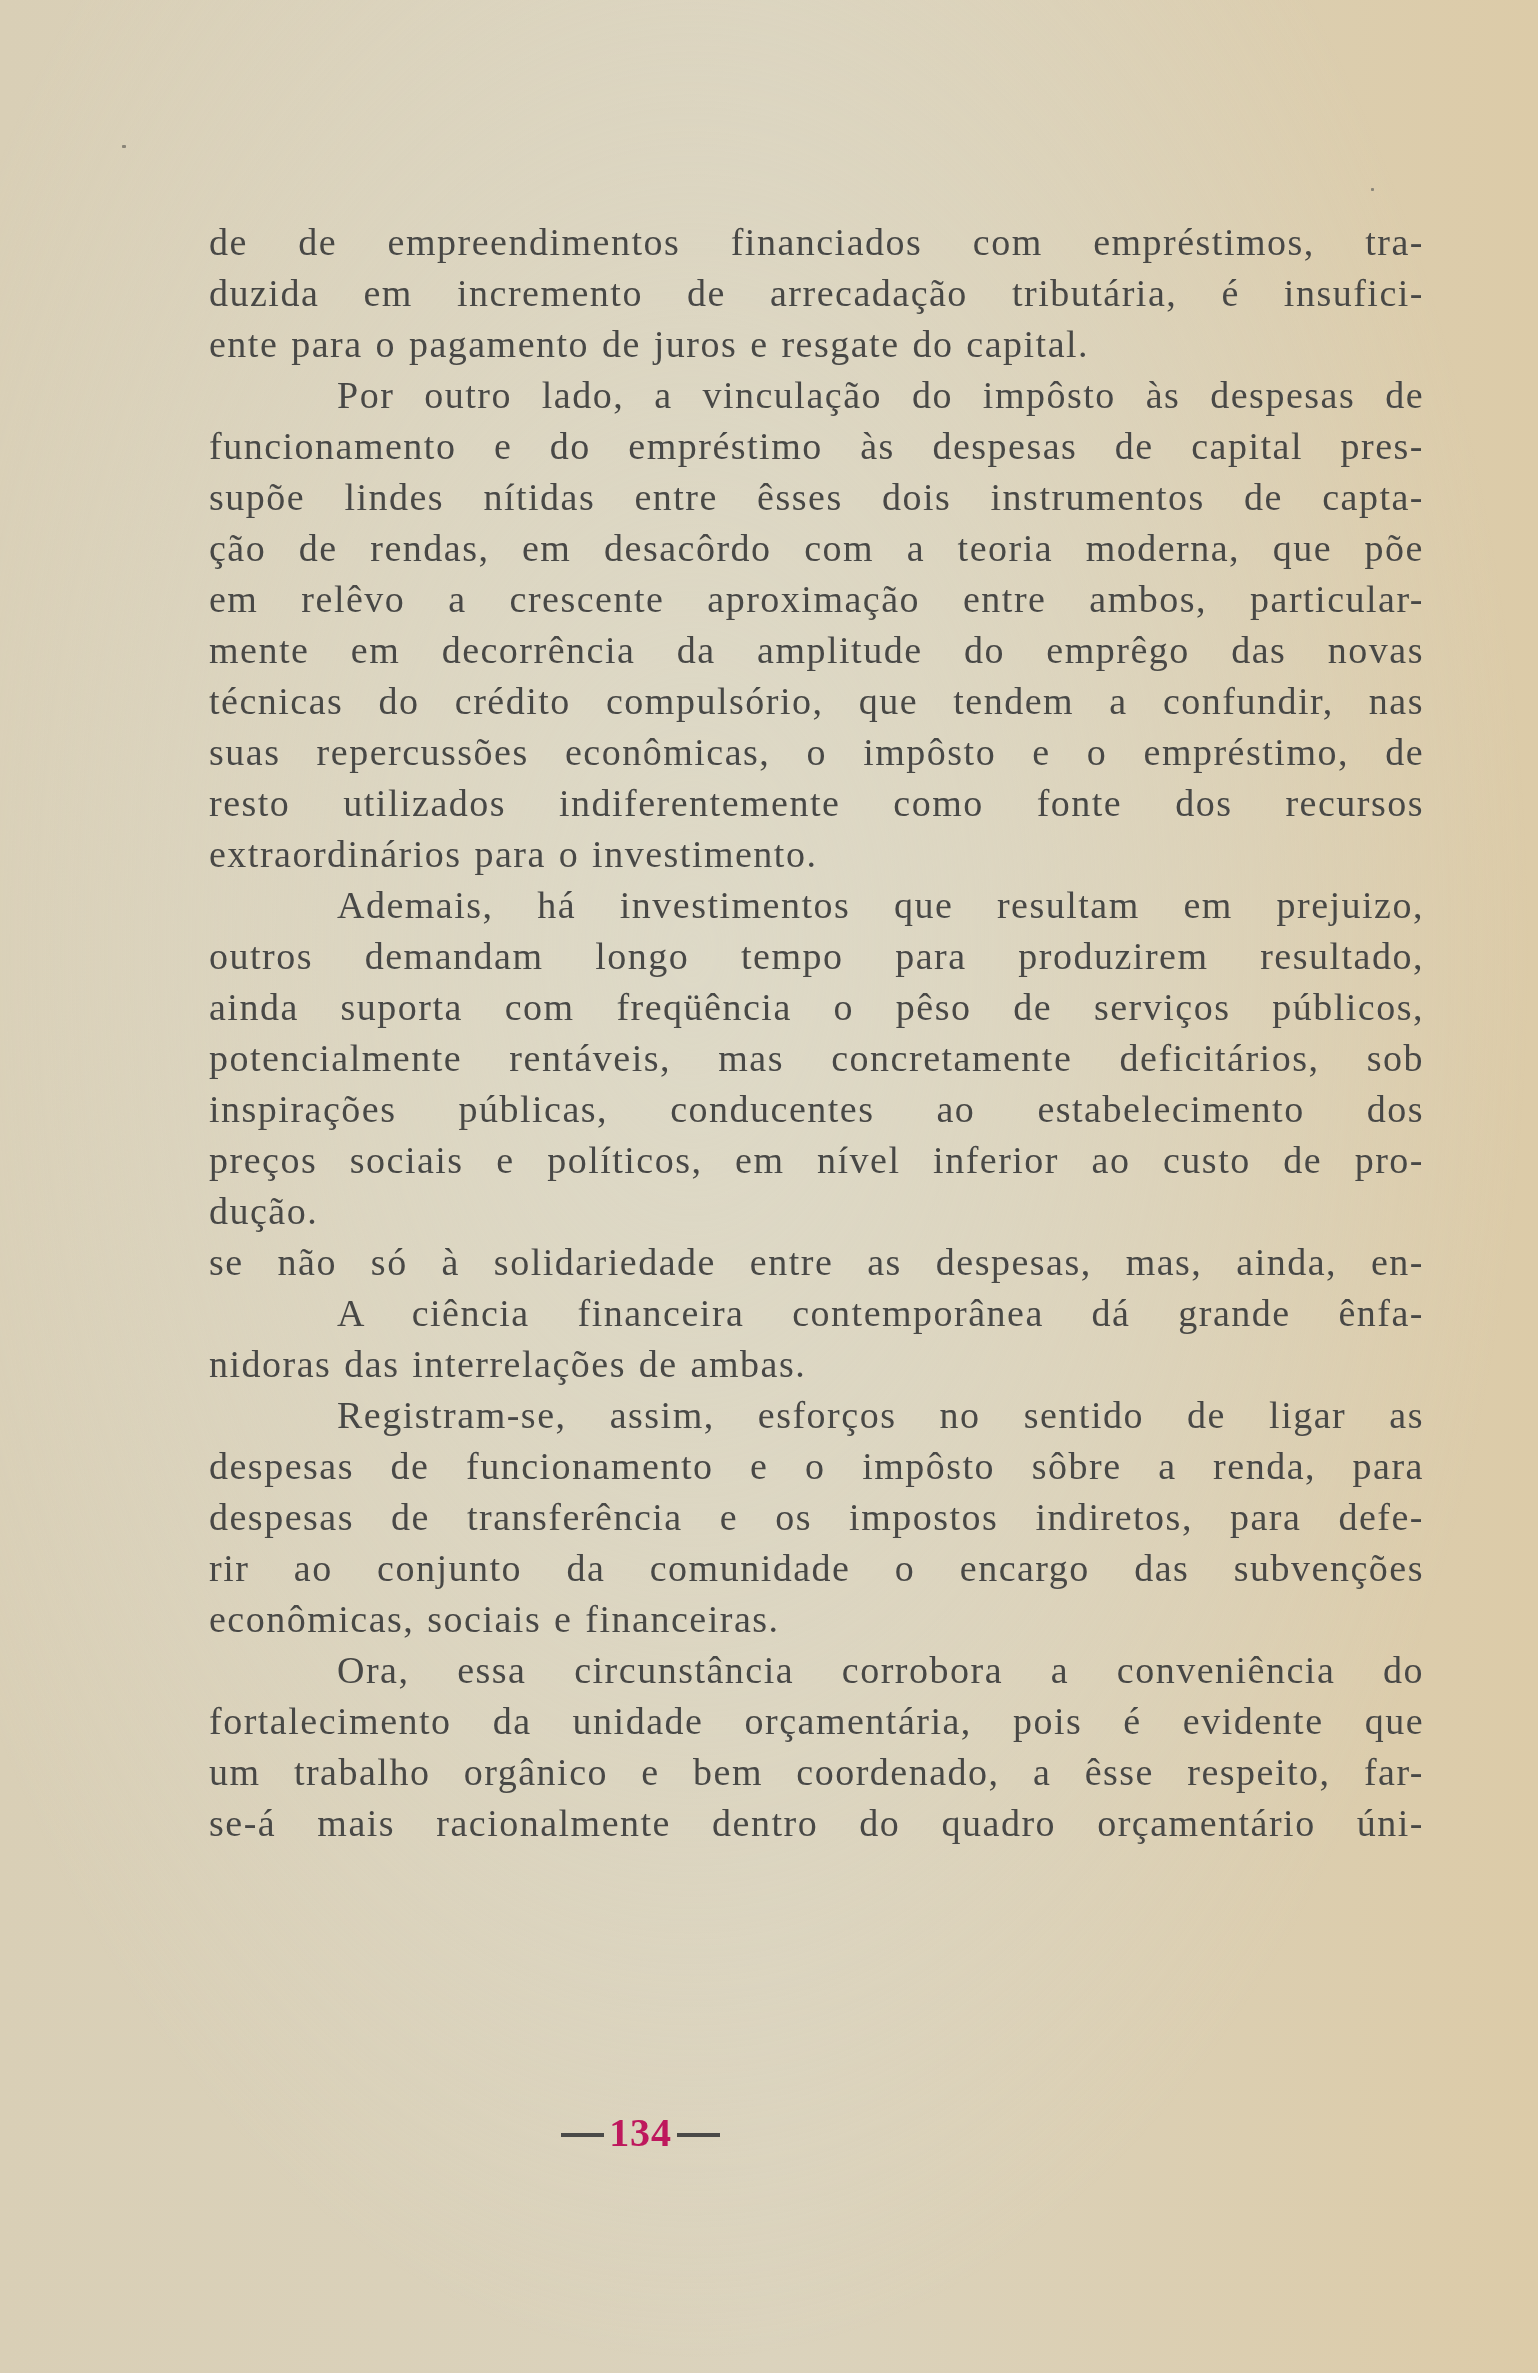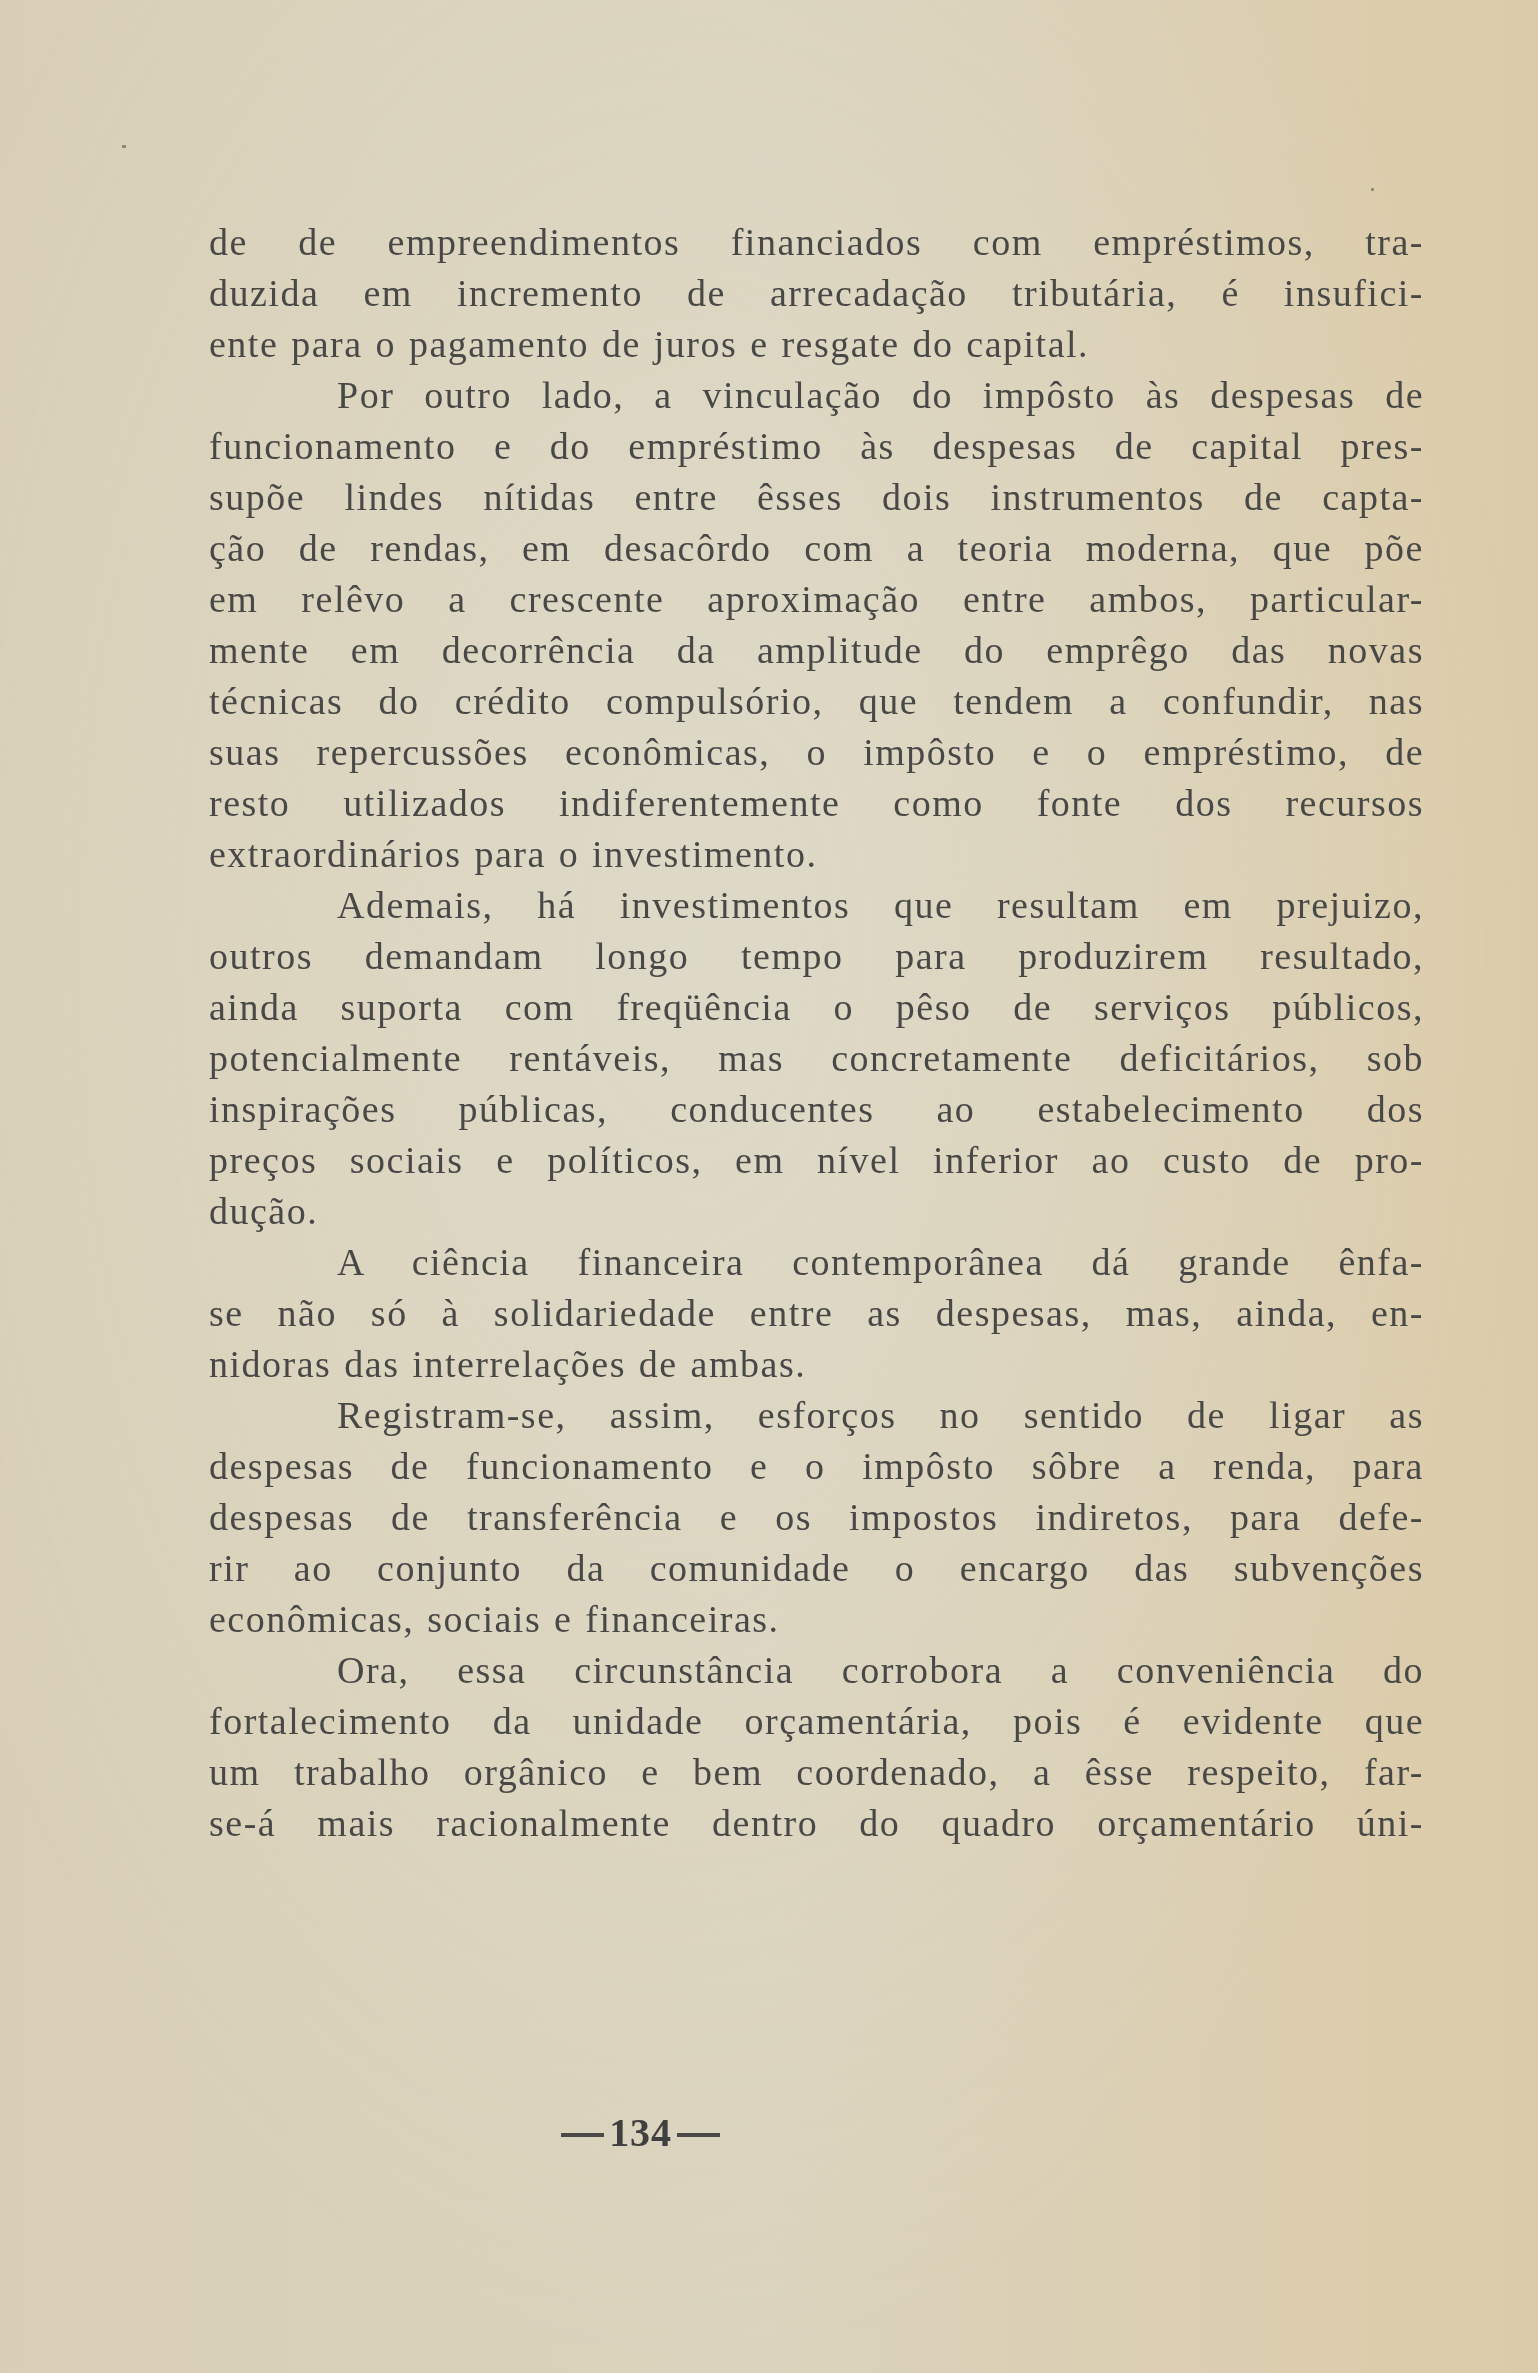--- a/index.html
+++ b/index.html
@@ -53,21 +53,21 @@
   }
   .page-number {
     position: absolute;
     left: 0;
     width: 1225px;
     top: 2109px;
     text-align: center;
     font-size: 40px;
     line-height: 47px;
     font-weight: bold;
-    color: #404040;
+    color: #be185d;
     letter-spacing: 0.9px;
   }
   .page-number .dash {
     display: inline-block;
     width: 43px;
     height: 3.8px;
     background: #4a4a48;
     vertical-align: middle;
     margin: 0 5.6px;
     position: relative;
@@ -114,22 +114,22 @@
       <span class="line indent">Ademais, há investimentos que resultam em prejuizo,</span>
       <span class="line">outros demandam longo tempo para produzirem resultado,</span>
       <span class="line">ainda suporta com freqüência o pêso de serviços públicos,</span>
       <span class="line">potencialmente rentáveis, mas concretamente deficitários, sob</span>
       <span class="line">inspirações públicas, conducentes ao estabelecimento dos</span>
       <span class="line">preços sociais e políticos, em nível inferior ao custo de pro-</span>
       <span class="line last">dução.</span>
     </div>
 
     <div>
+      <span class="line">se não só à solidariedade entre as despesas, mas, ainda, en-</span>
       <span class="line indent">A ciência financeira contemporânea dá grande ênfa-</span>
-      <span class="line">se não só à solidariedade entre as despesas, mas, ainda, en-</span>
       <span class="line last">nidoras das interrelações de ambas.</span>
     </div>
 
     <div>
       <span class="line indent">Registram-se, assim, esforços no sentido de ligar as</span>
       <span class="line">despesas de funcionamento e o impôsto sôbre a renda, para</span>
       <span class="line">despesas de transferência e os impostos indiretos, para defe-</span>
       <span class="line">rir ao conjunto da comunidade o encargo das subvenções</span>
       <span class="line last">econômicas, sociais e financeiras.</span>
     </div>

